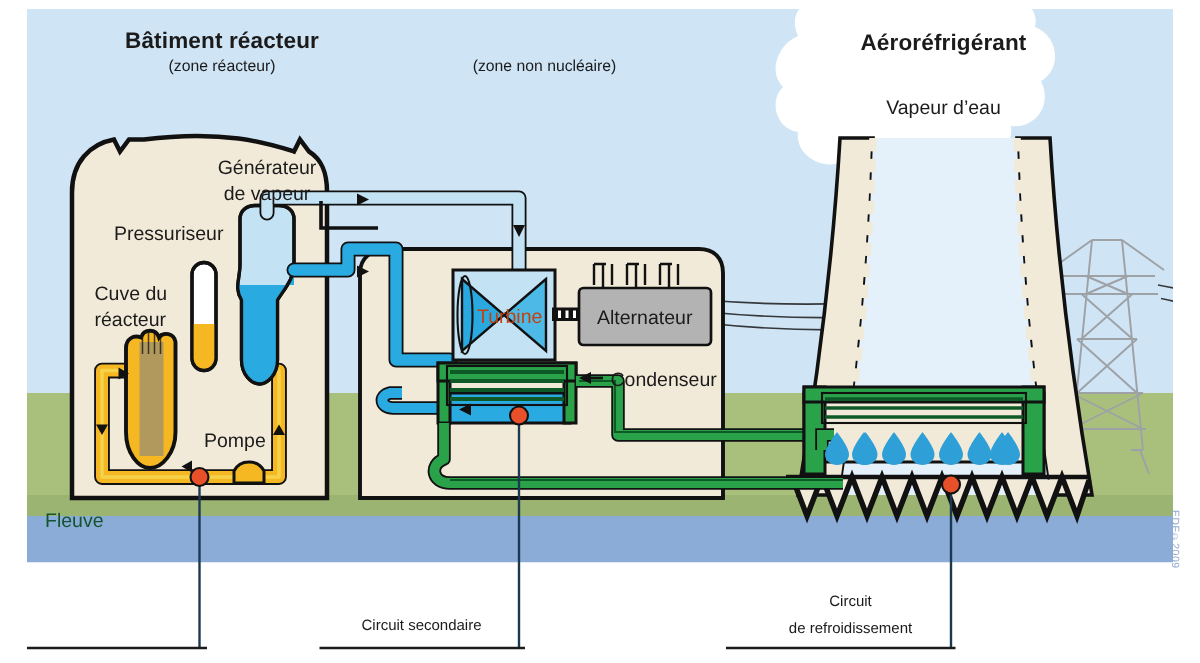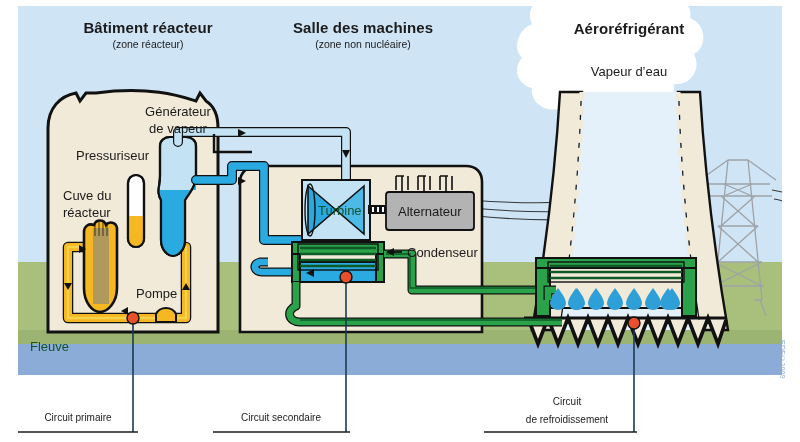--- a/index.html
+++ b/index.html
@@ -8,21 +8,21 @@
   #stage{position:relative;width:800px;height:442px;background:#ffffff;}
   #svgroot{position:absolute;left:0;top:0;}
   .lbl{position:absolute;color:#1b1b1b;white-space:nowrap;text-align:right;}
   .lbl-title{font-size:15px;font-weight:bold;letter-spacing:.1px;}
   .lbl-sub{font-size:10.5px;}
   .lbl-part{font-size:13px;}
   .lbl-leg{font-size:10px;}
   .ctr{transform:translateX(-50%);}
   .credit{position:absolute;font-size:7px;color:#8fa9cc;
           writing-mode:vertical-rl;letter-spacing:.3px;}
-  .turb-txt{font-size:13px;color:#14532d;}
+  .turb-txt{font-size:13px;color:#c2410c;}
   .alt-txt{font-size:13px;color:#1b1b1b;}
 </style>
 </head>
 <body>
 
 <div id="stage">
 
 <svg id="svgroot" width="800" height="442" viewBox="0 0 800 442">
 
   <defs>
@@ -259,21 +259,20 @@
 
   <g>
     <path d="M402 252 L390 252" stroke="#111111" stroke-width="1.8" fill="none"></path>
     <path d="M386 252 L394 248 L394 256 Z" fill="#111111"></path>
   </g>
 </svg>
 
 <div class="lbl lbl-title ctr" style="left:148px;top:19px">Bâtiment réacteur</div>
 <div class="lbl lbl-sub ctr" style="left:148px;top:38px">(zone réacteur)</div>
 
-<div class="lbl lbl-title ctr" style="left:363px;top:19px">Salle des machines</div>
 <div class="lbl lbl-sub ctr" style="left:363px;top:38px">(zone non nucléaire)</div>
 
 <div class="lbl lbl-title ctr" style="left:629px;top:20px">Aéroréfrigérant</div>
 
 <div class="lbl lbl-part ctr" style="left:629px;top:64px">Vapeur d’eau</div>
 
 <div class="lbl lbl-part ctr" style="left:178px;top:104px">Générateur</div>
 <div class="lbl lbl-part ctr" style="left:178px;top:121px">de vapeur</div>
 
 <div class="lbl lbl-part" style="left:76px;top:148px">Pressuriseur</div>
@@ -284,21 +283,20 @@
 <div class="lbl lbl-part" style="left:136px;top:286px">Pompe</div>
 
 <div class="lbl turb-txt" style="left:318px;top:203px">Turbine</div>
 
 <div class="lbl alt-txt" style="left:398px;top:204px">Alternateur</div>
 
 <div class="lbl lbl-part" style="left:407px;top:245px">Condenseur</div>
 
 <div class="lbl lbl-part" style="left:30px;top:339px;color:#14532d">Fleuve</div>
 
-<div class="lbl lbl-leg ctr" style="left:78px;top:412px">Circuit primaire</div>
 
 <div class="lbl lbl-leg ctr" style="left:281px;top:412px">Circuit secondaire</div>
 
 <div class="lbl lbl-leg ctr" style="left:567px;top:396px">Circuit</div>
 <div class="lbl lbl-leg ctr" style="left:567px;top:414px">de refroidissement</div>
 
 <div class="credit" style="left:779px;top:340px">EDF©2009</div>
 
 </div>
 

